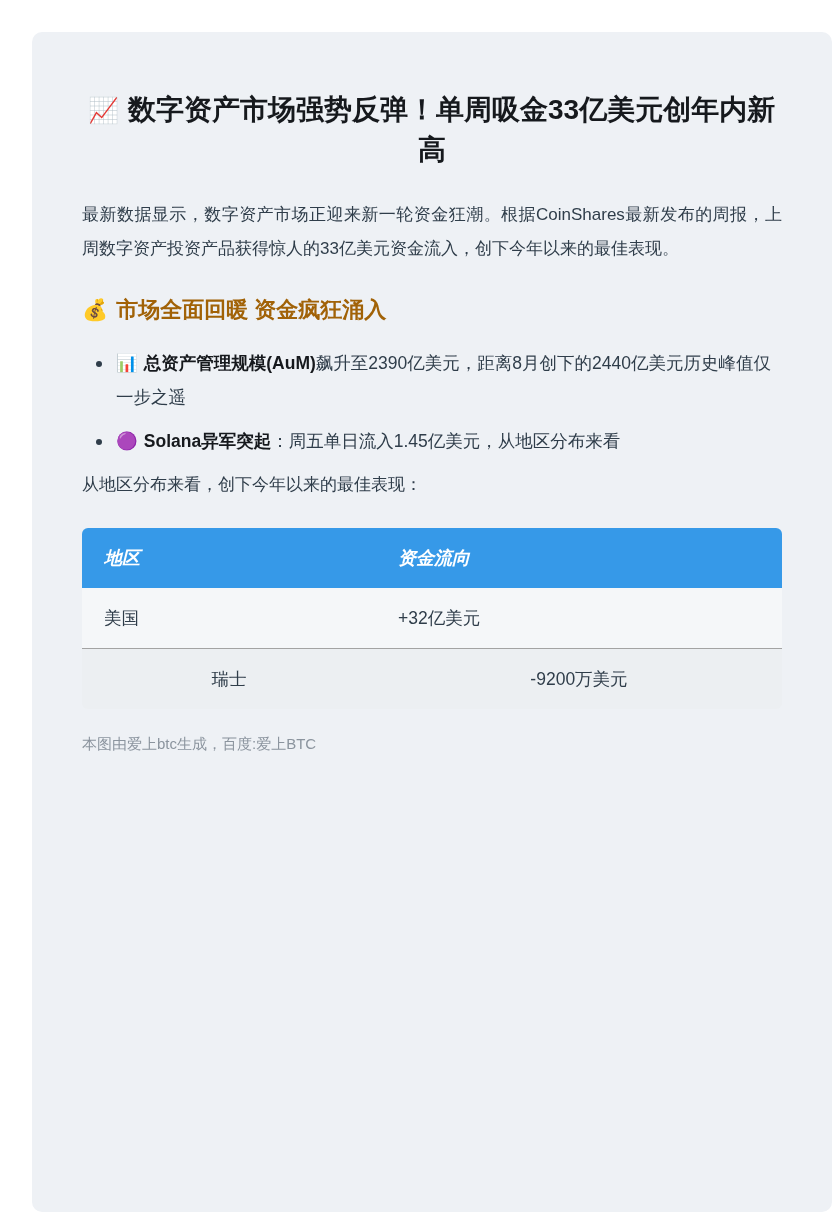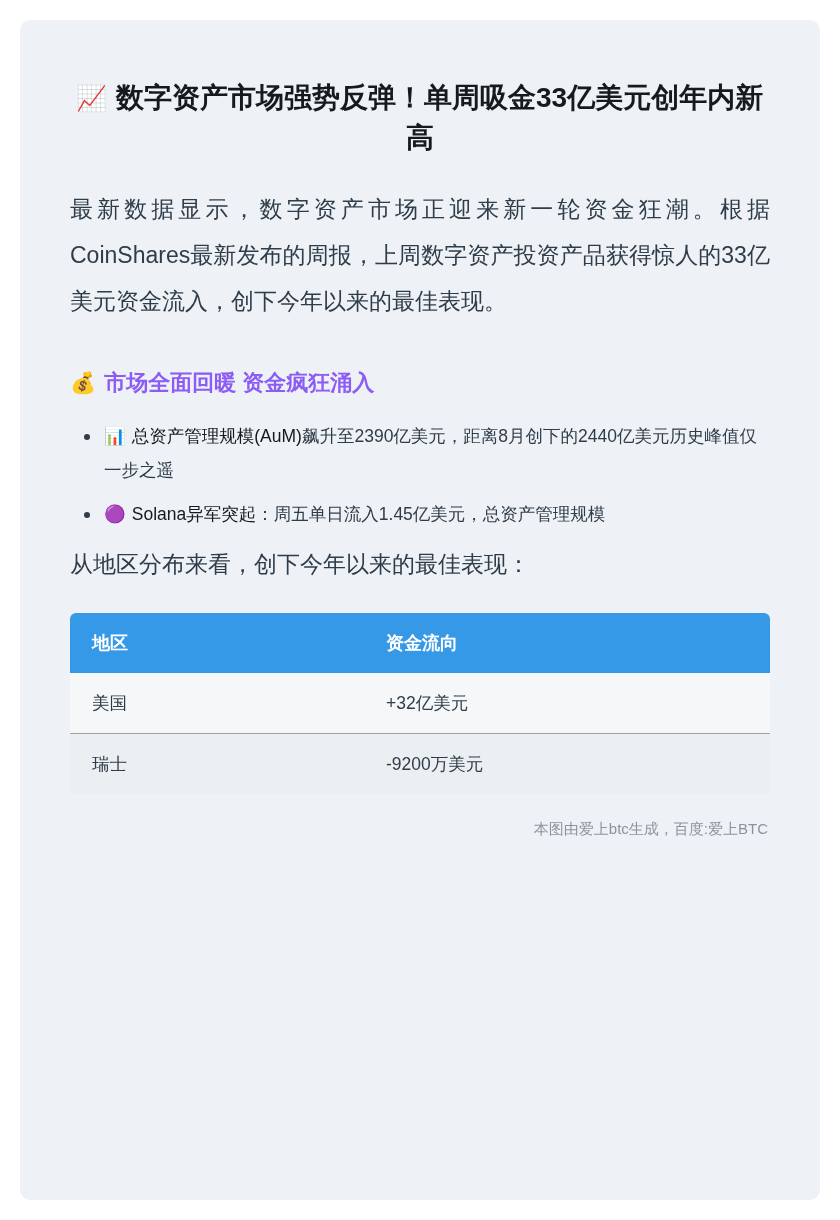--- a/index.html
+++ b/index.html
@@ -4,52 +4,52 @@
 <style>
   * { box-sizing: border-box; }
   html, body {
     margin: 0; padding: 0;
     width: 840px; height: 1220px;
     background: #ffffff;
     font-family: "Liberation Sans", "DejaVu Sans", sans-serif;
   }
   .page {
     width: 840px; height: 1120px;
-    padding: 20px;
+    padding: 32px;
     background: #ffffff;
   }
   .card {
     width: 800px;
     min-height: 1180px;
     background: #eef1f5;
     border-radius: 10px;
     padding: 48px 50px 22px 50px;
   }
   h1.title {
     font-size: 28px;
     line-height: 1.42;
     font-weight: bold;
     color: #16191d;
     text-align: center;
     margin: 10px 0 28px 0;
     letter-spacing: 0px;
   }
   h1.title .emoji { font-size: 25px; margin-right: 8px; }
   p.para {
-    font-size: 23px;
+    font-size: 17px;
     line-height: 2.0;
     color: #2f3d4a;
     margin: 0 0 26px 0;
     text-align: justify;
   }
   h2.section {
     font-size: 22px;
     font-weight: bold;
-    color: #8b5cf6;
-    margin: 42px 0 20px 0;
+    color: #a16207;
+    margin: 27px 0 20px 0;
     line-height: 1.5;
   }
   h2.section .emoji {
     font-size: 21px;
     margin-right: 8px;
   }
   ul.bullets {
     margin: 0 0 8px 0;
     padding-left: 34px;
     list-style: none;
@@ -64,48 +64,49 @@
   ul.bullets li::before {
     content: "";
     position: absolute;
     left: -20px;
     top: 15px;
     width: 6px; height: 6px;
     border-radius: 50%;
     background: #2f3d4a;
   }
   ul.bullets li .emoji { margin-right: 6px; }
-  ul.bullets li b { color: #16191d; font-weight: normal; }
+  ul.bullets li b { color: #16191d; font-weight: bold; }
   table.flows {
     width: 100%;
     border-collapse: collapse;
     margin: 22px 0 26px 0;
     border-radius: 6px;
     overflow: hidden;
     font-size: 17.5px;
   }
   table.flows thead th {
     background: #3699e8;
     color: #ffffff;
     text-align: left;
     font-weight: bold;
     padding: 18px 22px;
     font-size: 18px;
+    font-style: italic;
   }
   table.flows tbody td {
     padding: 18px 22px;
     color: #2f3d4a;
     background: #f5f7f9;
     border-bottom: 1px solid #a3a3a3;
   }
   table.flows tbody tr:nth-child(even) td { background: #eceff2; }
-  table.flows tbody tr:last-child td { border-bottom: none; }
+  table.flows tbody tr:last-child td { border-bottom: none; text-align: center; }
   table.flows td.region { width: 42%; }
   .footer {
-    text-align: right;
+    text-align: left;
     font-size: 15px;
     color: #8b949e;
     margin-top: 18px;
     padding-right: 2px;
   }
   .emoji { font-family: "DejaVu Sans", sans-serif; }
 </style>
 </head>
 <body>
 
@@ -121,21 +122,21 @@
     <h2 class="section">
       <span class="emoji">💰</span><span>市场全面回暖 资金疯狂涌入</span>
     </h2>
 
 
     <ul class="bullets">
       <li>
         <span class="emoji">📊</span><b>总资产管理规模(AuM)</b><span>飙升至2390亿美元，距离8月创下的2440亿美元历史峰值仅一步之遥</span>
       </li>
       <li>
-        <span class="emoji">🟣</span><b>Solana异军突起</b><span>：周五单日流入1.45亿美元，总资产管理规模</span>
+        <span class="emoji">🟣</span><b>Solana异军突起</b><span>：周五单日流入1.45亿美元，从地区分布来看</span>
       </li>
     </ul>
 
 
     <p class="para">从地区分布来看，创下今年以来的最佳表现：</p>
 
     <table class="flows">
       <thead>
         <tr>
           <th>地区</th>

